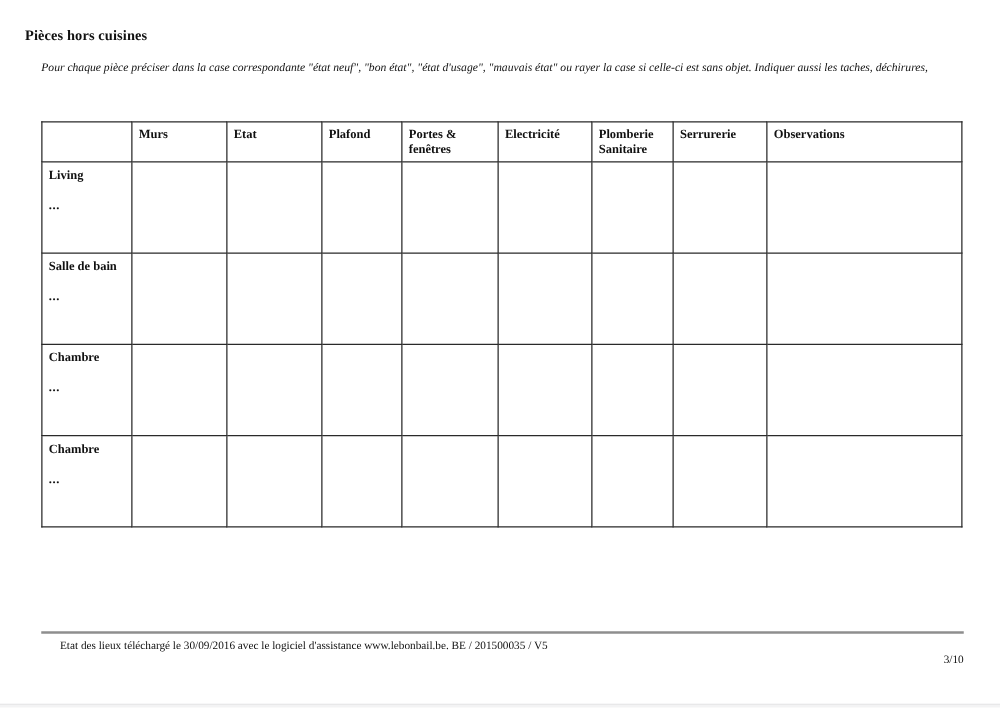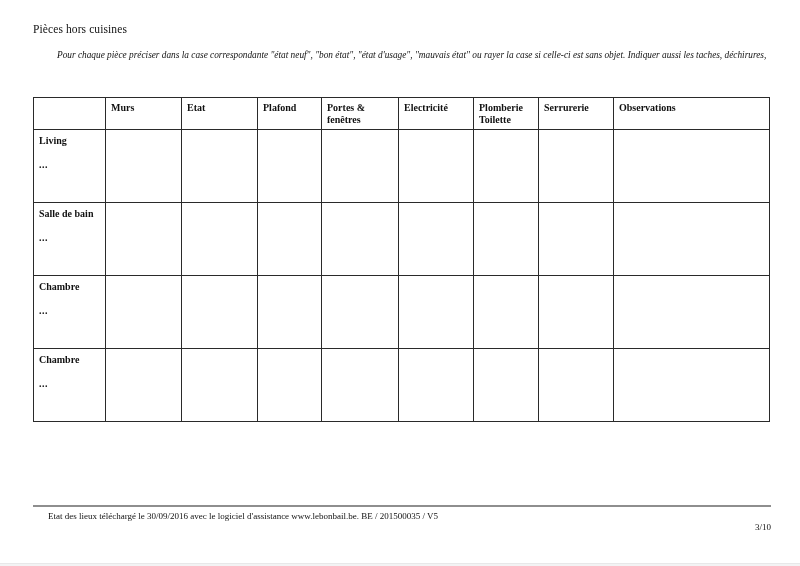--- a/index.html
+++ b/index.html
@@ -10,37 +10,36 @@
     width: 800px;
     height: 566px;
     background: #ffffff;
     font-family: "Liberation Serif", serif;
     color: #111111;
     position: relative;
     overflow: hidden;
   }
   .doc-title {
     position: absolute;
-    left: 33px;
+    left: 20px;
     top: 23px;
     font-size: 11.5px;
-    font-weight: normal;
+    font-weight: bold;
     letter-spacing: 0.1px;
   }
   .instructions {
     position: absolute;
     left: 33px;
     top: 50px;
     font-size: 9.3px;
     font-style: italic;
     line-height: 10.8px;
   }
   .instructions .line {
     white-space: nowrap;
-    margin-left: 24px;
   }
   .table-wrap {
     position: absolute;
     left: 33px;
     top: 97px;
   }
   table.edl-table {
     border-collapse: collapse;
     table-layout: fixed;
     width: 736px;
@@ -127,21 +126,21 @@
         <col style="width:156px">
     </colgroup>
     <tbody>
       <tr class="header-row">
         <th></th>
         <th>Murs</th>
         <th>Etat</th>
         <th>Plafond</th>
         <th>Portes &amp; fenêtres</th>
         <th>Electricité</th>
-        <th>Plomberie Toilette</th>
+        <th>Plomberie Sanitaire</th>
         <th>Serrurerie</th>
         <th>Observations</th>
       </tr>
 
       <tr class="body-row">
         <td>
           <div class="room-label">Living</div>
           <div class="room-dots">...</div>
         </td>
         <td></td>

